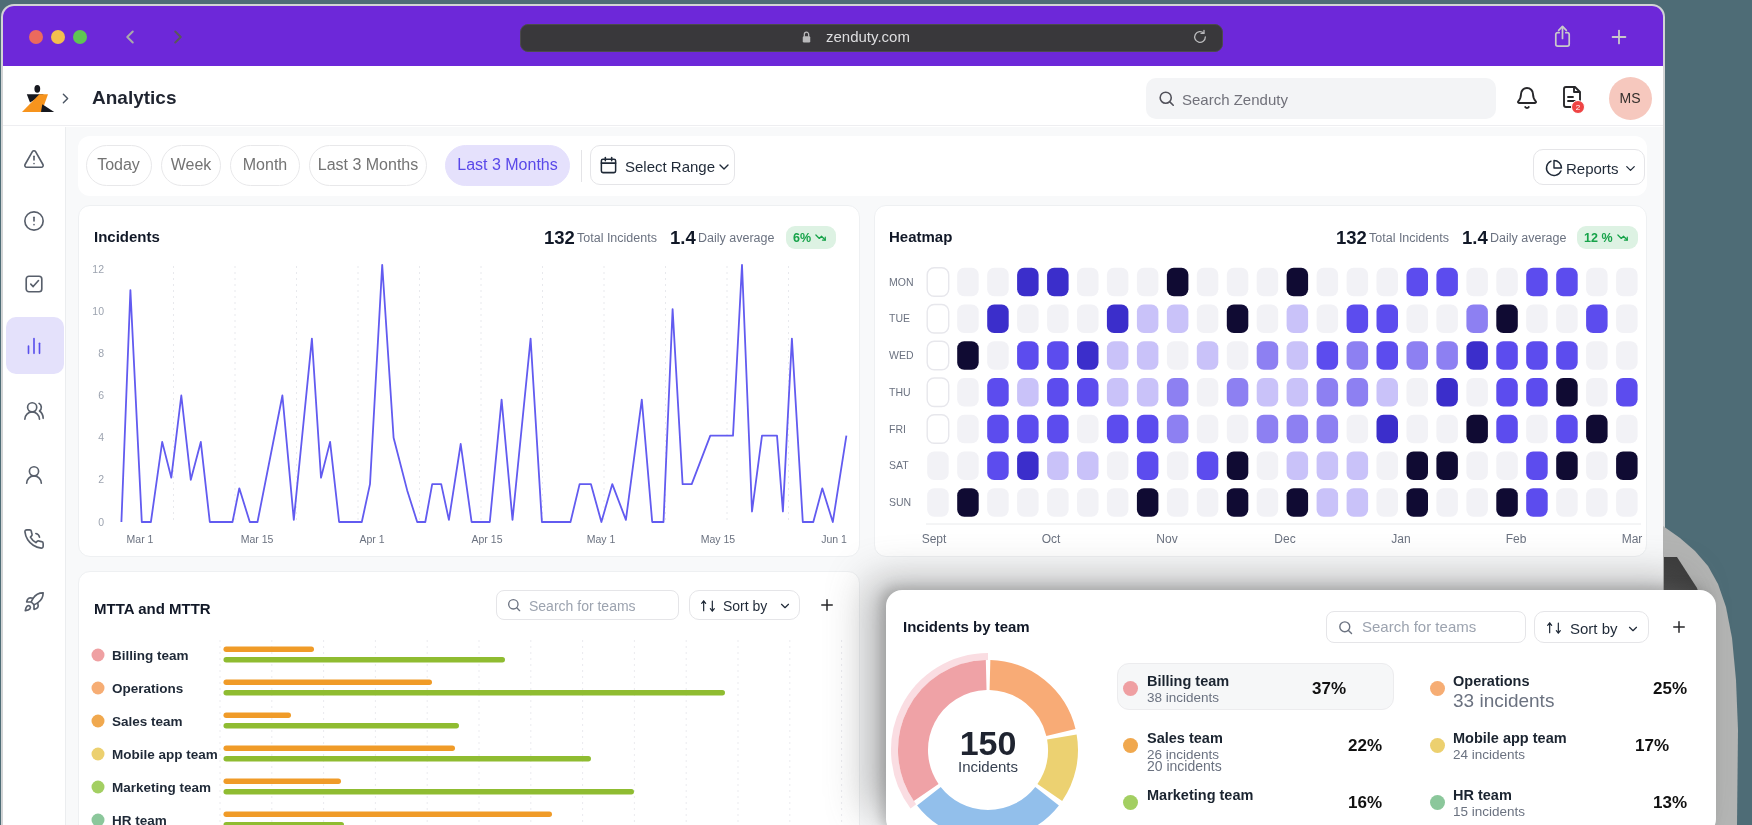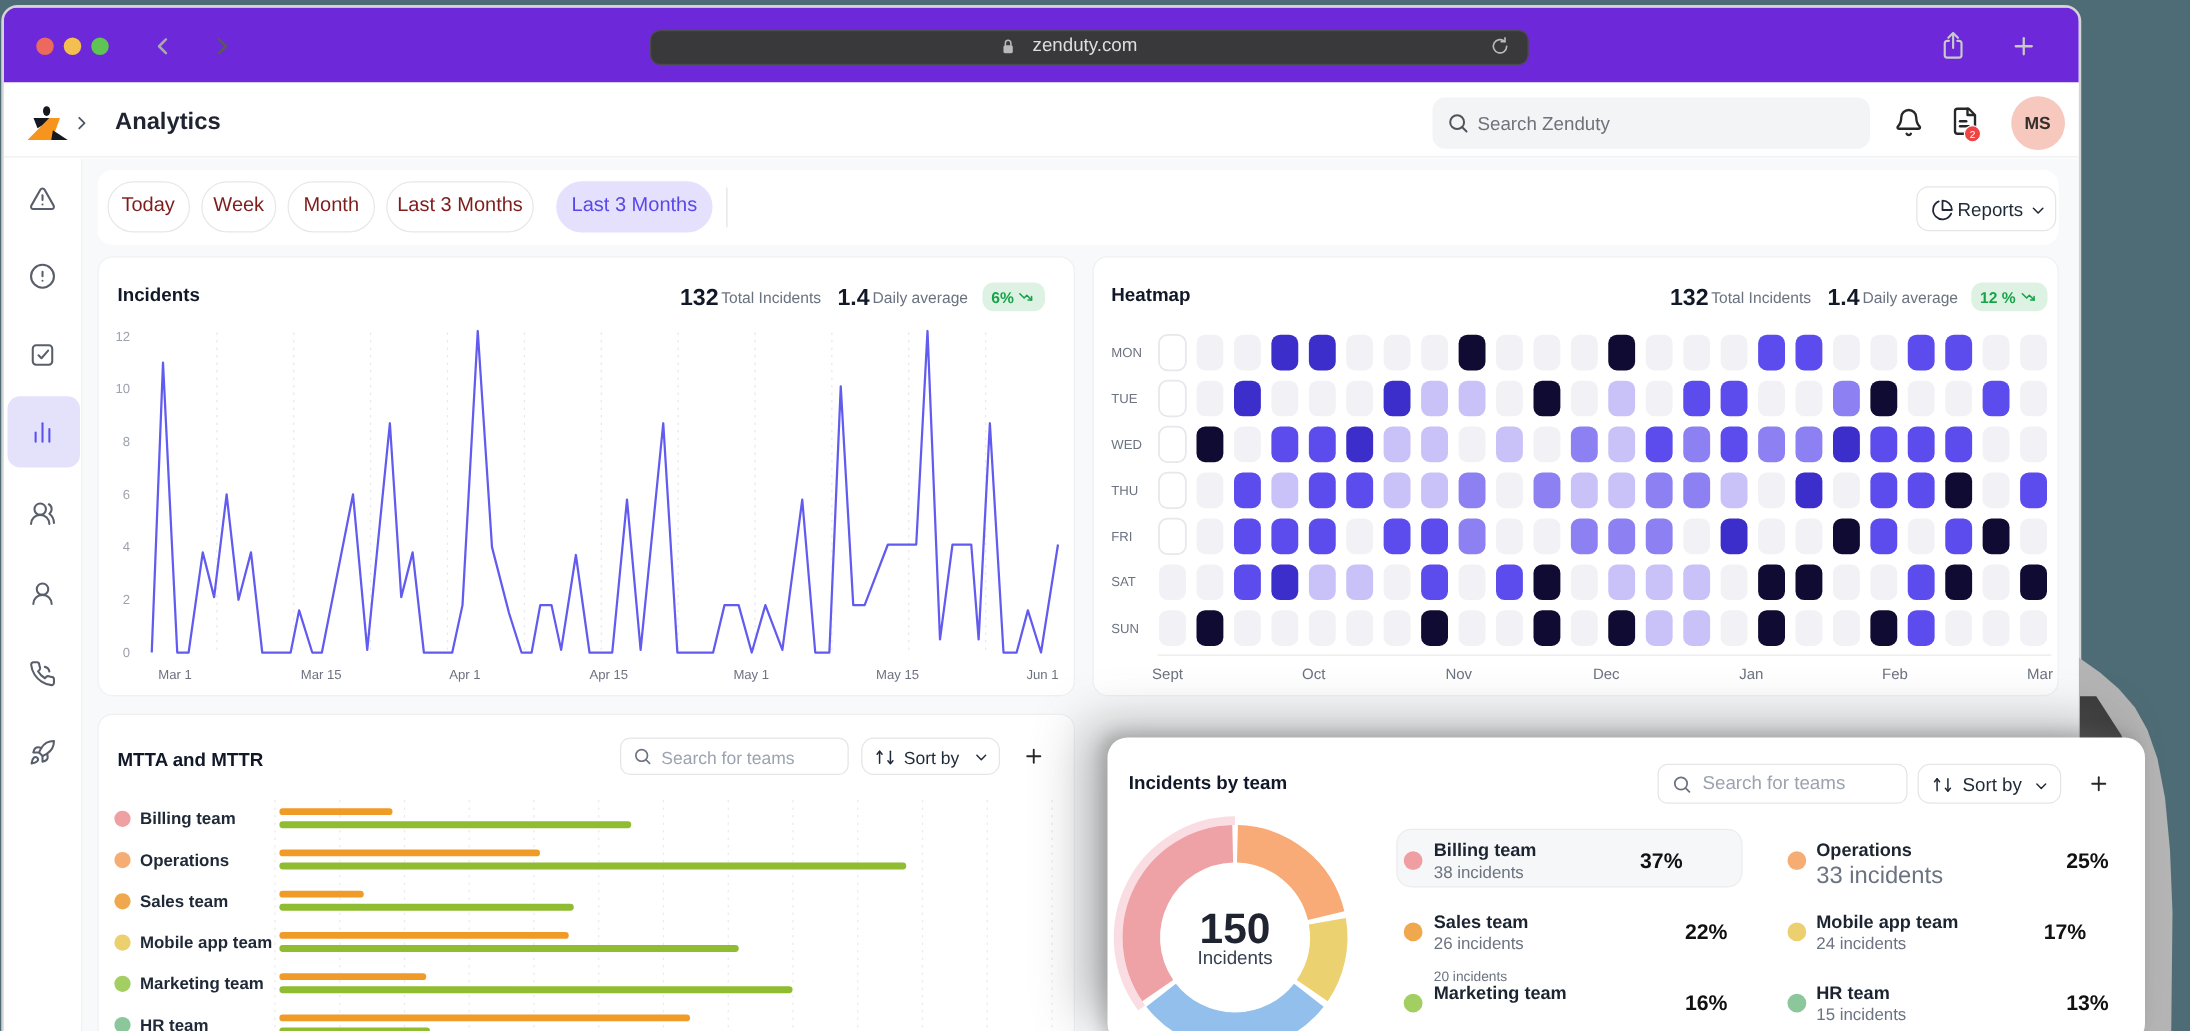--- a/index.html
+++ b/index.html
@@ -16,21 +16,21 @@
 #topbar { position:absolute; left:0; top:60px; width:100%; height:60px; background:#fff; border-bottom:1px solid #eeeef1;}
 #sidebar { position:absolute; left:0; top:121px; width:63px; height:698px; background:#fff; border-right:1px solid #ebedef; }
 #content { position:absolute; left:63px; top:121px; width:1597px; height:698px; background:#f8f9fa; }
 .card { position:absolute; background:#fff; border:1px solid #eef0f2; border-radius:12px; }
 .ctitle { position:absolute; font-size:15px; font-weight:bold; color:#111827; }
 .statnum { position:absolute; top:20.5px; font-size:18.5px; font-weight:bold; color:#111827; }
 .statlab { position:absolute; top:24.5px; font-size:12.5px; color:#6b7280; }
 .badge { position:absolute; top:20px; height:23px; background:#ddf2e3; border-radius:9px;
   color:#17a34a; font-size:12.5px; font-weight:bold; display:flex; align-items:center; padding:0 7px; gap:3px;}
 .pill { position:absolute; top:8.5px; height:41px; border:1.5px solid #e8e8ea; border-radius:21px;
-  background:#fff; color:#7f1d1d; font-size:16px; display:flex; align-items:center; justify-content:center; }
+  background:#fff; color:#737373; font-size:16px; display:flex; align-items:center; justify-content:center; }
 .btn { position:absolute; border:1px solid #e5e5e8; border-radius:10px; background:#fff; }
 .sbox { position:absolute; border:1px solid #e5e5e8; border-radius:8px; background:#fff; }
 .ph { color:#9ca3af; font-size:14px; position:absolute; }
 </style></head>
 <body>
 <div id="window">
   <div id="chrome">
     <div class="light" style="left:26px;background:#ec6a5d"></div>
     <div class="light" style="left:48px;background:#f3bf4e"></div>
     <div class="light" style="left:70px;background:#5fc454"></div>
@@ -81,21 +81,21 @@
         <path d="M10.268 21a2 2 0 0 0 3.464 0"></path>
         <path d="M3.262 15.326A1 1 0 0 0 4 17h16a1 1 0 0 0 .74-1.673C19.41 13.956 18 12.499 18 8A6 6 0 0 0 6 8c0 4.499-1.411 5.956-2.738 7.326"></path>
       </svg>
     <svg style="position:absolute;left:1557px;top:19px" width="24" height="24" viewBox="0 0 24 24" fill="none" stroke="#27272a" stroke-width="1.9" stroke-linecap="round" stroke-linejoin="round">
         <path d="M15 2H6a2 2 0 0 0-2 2v16a2 2 0 0 0 2 2h12a2 2 0 0 0 2-2V7Z"></path>
         <path d="M14 2v5h5"></path>
         <path d="M8 12h5"></path>
         <path d="M8 16h7"></path>
       </svg>
     <div class="abs" style="left:1568px;top:34px;width:14px;height:14px;background:#ef4444;border-radius:50%;border:1.5px solid #fff;color:#fff;font-size:8px;display:flex;align-items:center;justify-content:center">2</div>
-    <div class="abs" style="left:1605.5px;top:10.5px;width:43px;height:43px;background:#f6c8be;border-radius:50%;display:flex;align-items:center;justify-content:center;font-size:14px;font-weight:bold;color:#332f2c">MS</div>
+    <div class="abs" style="left:1605.5px;top:10.5px;width:43px;height:43px;background:#f6c8be;border-radius:50%;display:flex;align-items:center;justify-content:center;font-size:14px;font-weight:normal;color:#332f2c">MS</div>
   </div>
   <div id="sidebar">
       <div style="position:absolute;left:3px;top:190px;width:58px;height:57px;border-radius:10px;background:#e4e1fb"></div>
       <svg style="position:absolute;left:20px;top:21px" width="22" height="22" viewBox="0 0 24 24" fill="none" stroke="#585f6b" stroke-width="1.8" stroke-linecap="round" stroke-linejoin="round">
         <path d="m21.73 18-8-14a2 2 0 0 0-3.48 0l-8 14A2 2 0 0 0 4 21h16a2 2 0 0 0 1.73-3"></path>
         <path d="M12 9v4"></path>
         <path d="M12 17h.01"></path>
       </svg>
       <svg style="position:absolute;left:20px;top:82.5px" width="22" height="22" viewBox="0 0 24 24" fill="none" stroke="#585f6b" stroke-width="1.8" stroke-linecap="round" stroke-linejoin="round">
         <circle cx="12" cy="12" r="10"></circle>
@@ -133,20 +133,32 @@
     </div>
   <div id="content"></div>
 
   <div class="abs" style="left:75px;top:130px;width:1569px;height:60px;background:#fff;border-radius:12px">
     <div class="pill" style="left:7.5px;width:66px">Today</div>
     <div class="pill" style="left:83px;width:60px">Week</div>
     <div class="pill" style="left:152px;width:70px">Month</div>
     <div class="pill" style="left:231px;width:118px">Last 3 Months</div>
     <div class="pill" style="left:367px;width:125px;background:#e5e1fc;border-color:#e5e1fc;color:#5948e9">Last 3 Months</div>
     <div class="abs" style="left:503px;top:14px;width:1px;height:32px;background:#e4e4e7"></div>
+    <div class="btn" style="left:512px;top:9px;width:145px;height:40px">
+      <svg style="position:absolute;left:8px;top:10px" width="19" height="19" viewBox="0 0 24 24" fill="none" stroke="#1f2937" stroke-width="1.9" stroke-linecap="round" stroke-linejoin="round">
+          <rect x="3" y="4" width="18" height="17" rx="2"></rect>
+          <path d="M8 2v4"></path>
+          <path d="M16 2v4"></path>
+          <path d="M3 9h18"></path>
+        </svg>
+      <div class="abs" style="left:34px;top:12px;font-size:15px;color:#1f2937">Select Range</div>
+      <svg style="position:absolute;left:125px;top:13px" width="16" height="16" viewBox="0 0 24 24" fill="none" stroke="#1f2937" stroke-width="2" stroke-linecap="round" stroke-linejoin="round">
+          <path d="m6 9 6 6 6-6"></path>
+        </svg>
+    </div>
     <div class="btn" style="left:1455px;top:13px;width:112px;height:36px">
       <svg style="position:absolute;left:11px;top:9px" width="18" height="18" viewBox="0 0 24 24" fill="none" stroke="#1f2937" stroke-width="1.9" stroke-linecap="round" stroke-linejoin="round">
           <path d="M21.21 15.89A10 10 0 1 1 8 2.83"></path>
           <path d="M22 12A10 10 0 0 0 12 2v10z"></path>
         </svg>
       <div class="abs" style="left:32px;top:10px;font-size:15px;color:#1f2937">Reports</div>
       <svg style="position:absolute;left:89px;top:11px" width="15" height="15" viewBox="0 0 24 24" fill="none" stroke="#1f2937" stroke-width="2" stroke-linecap="round" stroke-linejoin="round">
           <path d="m6 9 6 6 6-6"></path>
         </svg>
     </div>
@@ -508,19 +520,19 @@
     <div class="abs" style="left:1123px;top:737.5px;width:15px;height:15px;border-radius:50%;background:#f0a84e;z-index:5"></div>
     <div class="abs" style="left:1147px;top:730px;font-size:14.5px;font-weight:600;color:#1b2430;z-index:5">Sales team</div>
     <div class="abs" style="left:1147px;top:747px;font-size:13.5px;color:#6b7280;z-index:5">26 incidents</div>
     <div class="abs" style="left:1312px;top:736px;width:70px;text-align:right;font-size:17px;font-weight:bold;color:#111;z-index:5">22%</div>
     <div class="abs" style="left:1430px;top:737.5px;width:15px;height:15px;border-radius:50%;background:#ecd06f;z-index:5"></div>
     <div class="abs" style="left:1453px;top:730px;font-size:14.5px;font-weight:600;color:#1b2430;z-index:5">Mobile app team</div>
     <div class="abs" style="left:1453px;top:747px;font-size:13.5px;color:#6b7280;z-index:5">24 incidents</div>
     <div class="abs" style="left:1617px;top:736px;width:70px;text-align:center;font-size:17px;font-weight:bold;color:#111;z-index:5">17%</div>
     <div class="abs" style="left:1123px;top:794.5px;width:15px;height:15px;border-radius:50%;background:#a3cf62;z-index:5"></div>
     <div class="abs" style="left:1147px;top:787px;font-size:14.5px;font-weight:600;color:#1b2430;z-index:5">Marketing team</div>
-    <div class="abs" style="left:1147px;top:776px;font-size:11px;color:#6b7280;z-index:5">20 incidents</div>
+    <div class="abs" style="left:1147px;top:758px;font-size:14px;color:#6b7280;z-index:5">20 incidents</div>
     <div class="abs" style="left:1312px;top:793px;width:70px;text-align:right;font-size:17px;font-weight:bold;color:#111;z-index:5">16%</div>
     <div class="abs" style="left:1430px;top:794.5px;width:15px;height:15px;border-radius:50%;background:#8bc79b;z-index:5"></div>
     <div class="abs" style="left:1453px;top:787px;font-size:14.5px;font-weight:600;color:#1b2430;z-index:5">HR team</div>
     <div class="abs" style="left:1453px;top:804px;font-size:13.5px;color:#6b7280;z-index:5">15 incidents</div>
     <div class="abs" style="left:1617px;top:793px;width:70px;text-align:right;font-size:17px;font-weight:bold;color:#111;z-index:5">13%</div>
   </div>
 
 </body></html>

